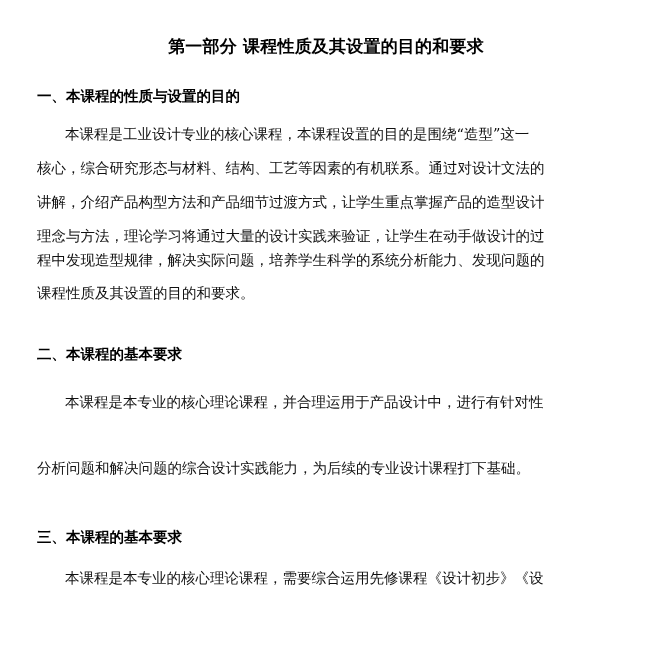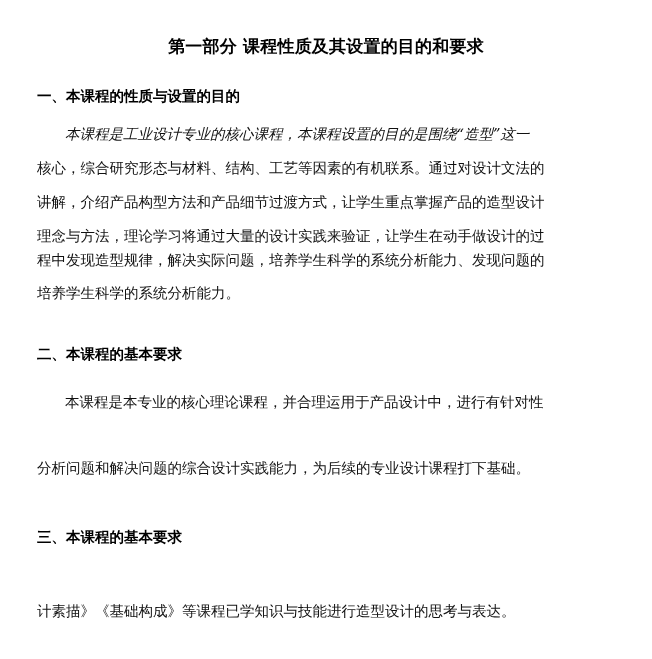--- a/index.html
+++ b/index.html
@@ -56,26 +56,26 @@
     }
     .line.indent { left: 65px; }
   </style>
 </head>
 <body>
 
 <div class="doc">
   <div class="title">第一部分  课程性质及其设置的目的和要求</div>
 
   <div class="heading" style="top:86px;">一、本课程的性质与设置的目的</div>
-  <div class="line indent" style="top:124px;font-style:italic;">本课程是工业设计专业的核心课程，本课程设置的目的是围绕“造型”这一</div>
+  <div class="line indent" style="top:124px;">本课程是工业设计专业的核心课程，本课程设置的目的是围绕“造型”这一</div>
   <div class="line" style="top:192px;">讲解，介绍产品构型方法和产品细节过渡方式，让学生重点掌握产品的造型设计</div>
   <div class="line" style="top:158px;">核心，综合研究形态与材料、结构、工艺等因素的有机联系。通过对设计文法的</div>
   <div class="line" style="top:226px;">理念与方法，理论学习将通过大量的设计实践来验证，让学生在动手做设计的过</div>
   <div class="line" style="top:250px;">程中发现造型规律，解决实际问题，培养学生科学的系统分析能力、发现问题的</div>
-  <div class="line" style="top:283px;">培养学生科学的系统分析能力。</div>
+  <div class="line" style="top:283px;">课程性质及其设置的目的和要求。</div>
 
   <div class="heading" style="top:344px;">二、本课程的基本要求</div>
   <div class="line indent" style="top:392px;">本课程是本专业的核心理论课程，并合理运用于产品设计中，进行有针对性</div>
   <div class="line" style="top:458px;">分析问题和解决问题的综合设计实践能力，为后续的专业设计课程打下基础。</div>
 
   <div class="heading" style="top:527px;">三、本课程的基本要求</div>
-  <div class="line" style="top:601px;">计素描》《基础构成》等课程已学知识与技能进行造型设计的思考与表达。</div>
+  <div class="line indent" style="top:568px;">本课程是本专业的核心理论课程，需要综合运用先修课程《设计初步》《设</div>
 </div>
 
 </body></html>

